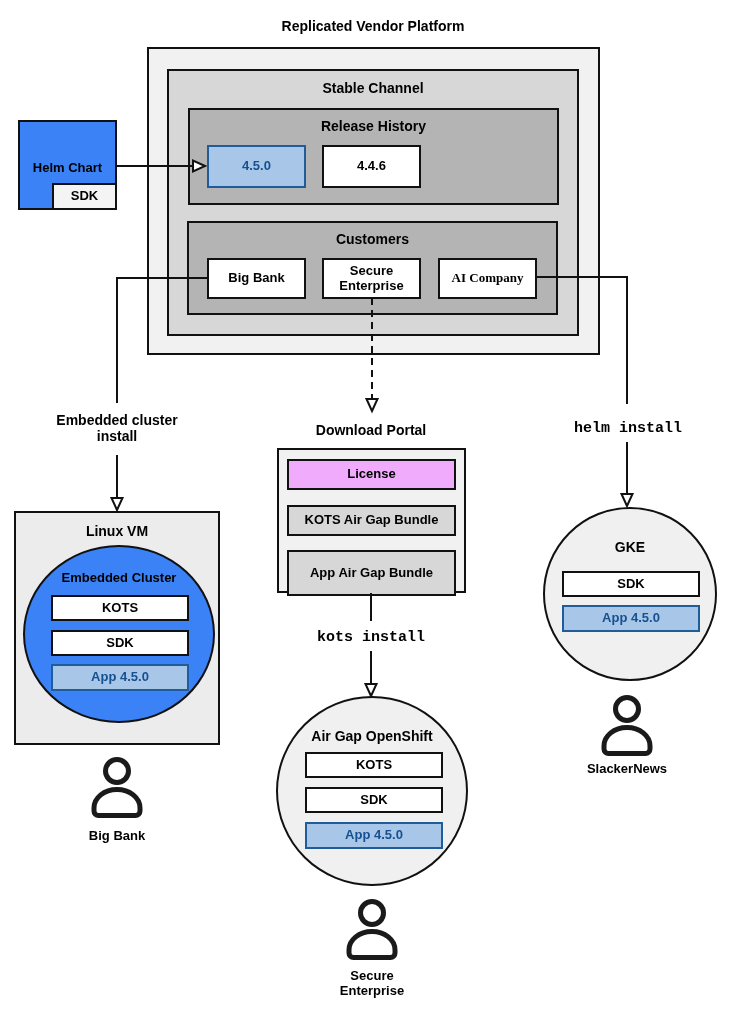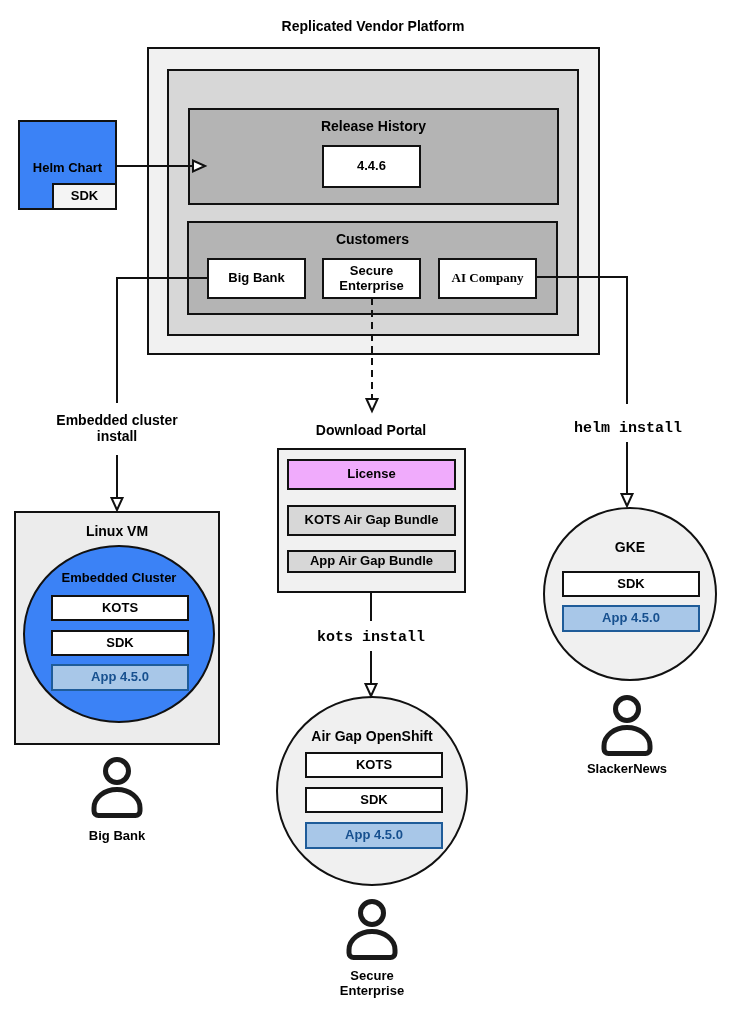--- a/index.html
+++ b/index.html
@@ -28,23 +28,25 @@
 </head>
 <body>
 
 <div class="canvas">
 
   <div class="abs lbl" style="left:223px;top:18px;width:300px;">Replicated Vendor Platform</div>
 
   <div class="abs box fill-outer" style="left:147px;top:47px;width:453px;height:308px;">
 
     <div class="abs box fill-mid" style="left:18px;top:20px;width:412px;height:267px;">
+      <div class="abs lbl" style="left:0;top:9px;width:100%;">Stable Channel</div>
 
       <div class="abs box fill-dark" style="left:19px;top:37px;width:371px;height:97px;">
         <div class="abs lbl" style="left:0;top:8px;width:100%;">Release History</div>
+        <div class="abs chip blue" style="left:17px;top:35px;width:99px;height:43px;">4.5.0</div>
         <div class="abs chip" style="left:132px;top:35px;width:99px;height:43px;text-align:center;">4.4.6</div>
       </div>
 
       <div class="abs box fill-dark" style="left:18px;top:150px;width:371px;height:94px;">
         <div class="abs lbl" style="left:0;top:8px;width:100%;">Customers</div>
         <div class="abs chip" style="left:18px;top:35px;width:99px;height:41px;">Big Bank</div>
         <div class="abs chip" style="left:133px;top:35px;width:99px;height:41px;padding:0 6px;">Secure Enterprise</div>
         <div class="abs chip" style="left:249px;top:35px;width:99px;height:41px;font-family:Liberation Serif, serif;">AI Company</div>
       </div>
     </div>
@@ -56,21 +58,21 @@
   </div>
 
   <div class="abs lbl-sm" style="left:47px;top:412px;width:140px;font-size:14px;">Embedded cluster install</div>
   <div class="abs mono" style="left:301px;top:629px;width:140px;">kots install</div>
   <div class="abs mono" style="left:553px;top:420px;width:150px;">helm install</div>
 
   <div class="abs lbl" style="left:291px;top:422px;width:160px;">Download Portal</div>
   <div class="abs box fill-outer" style="left:277px;top:448px;width:189px;height:145px;">
     <div class="abs chip fill-mid" style="left:8px;top:9px;width:169px;height:31px;background:#f0abfc;">License</div>
     <div class="abs chip" style="left:8px;top:55px;width:169px;height:31px;background:#d7d7d7;">KOTS Air Gap Bundle</div>
-    <div class="abs chip" style="left:8px;top:100px;width:169px;height:23px;background:#d7d7d7;">App Air Gap Bundle</div>
+    <div class="abs chip" style="left:8px;top:100px;width:169px;height:46px;background:#d7d7d7;">App Air Gap Bundle</div>
   </div>
 
   <div class="abs box fill-host" style="left:14px;top:511px;width:206px;height:234px;">
     <div class="abs lbl" style="left:0;top:10px;width:100%;">Linux VM</div>
     <div class="abs box fill-cluster round" style="left:7px;top:32px;width:192px;height:178px;">
       <div class="abs lbl-sm" style="left:0;top:24px;width:100%;">Embedded Cluster</div>
       <div class="abs chip" style="left:26px;top:48px;width:138px;height:26px;">KOTS</div>
       <div class="abs chip" style="left:26px;top:83px;width:138px;height:26px;">SDK</div>
       <div class="abs chip blue" style="left:26px;top:117px;width:138px;height:27px;">App 4.5.0</div>
     </div>

